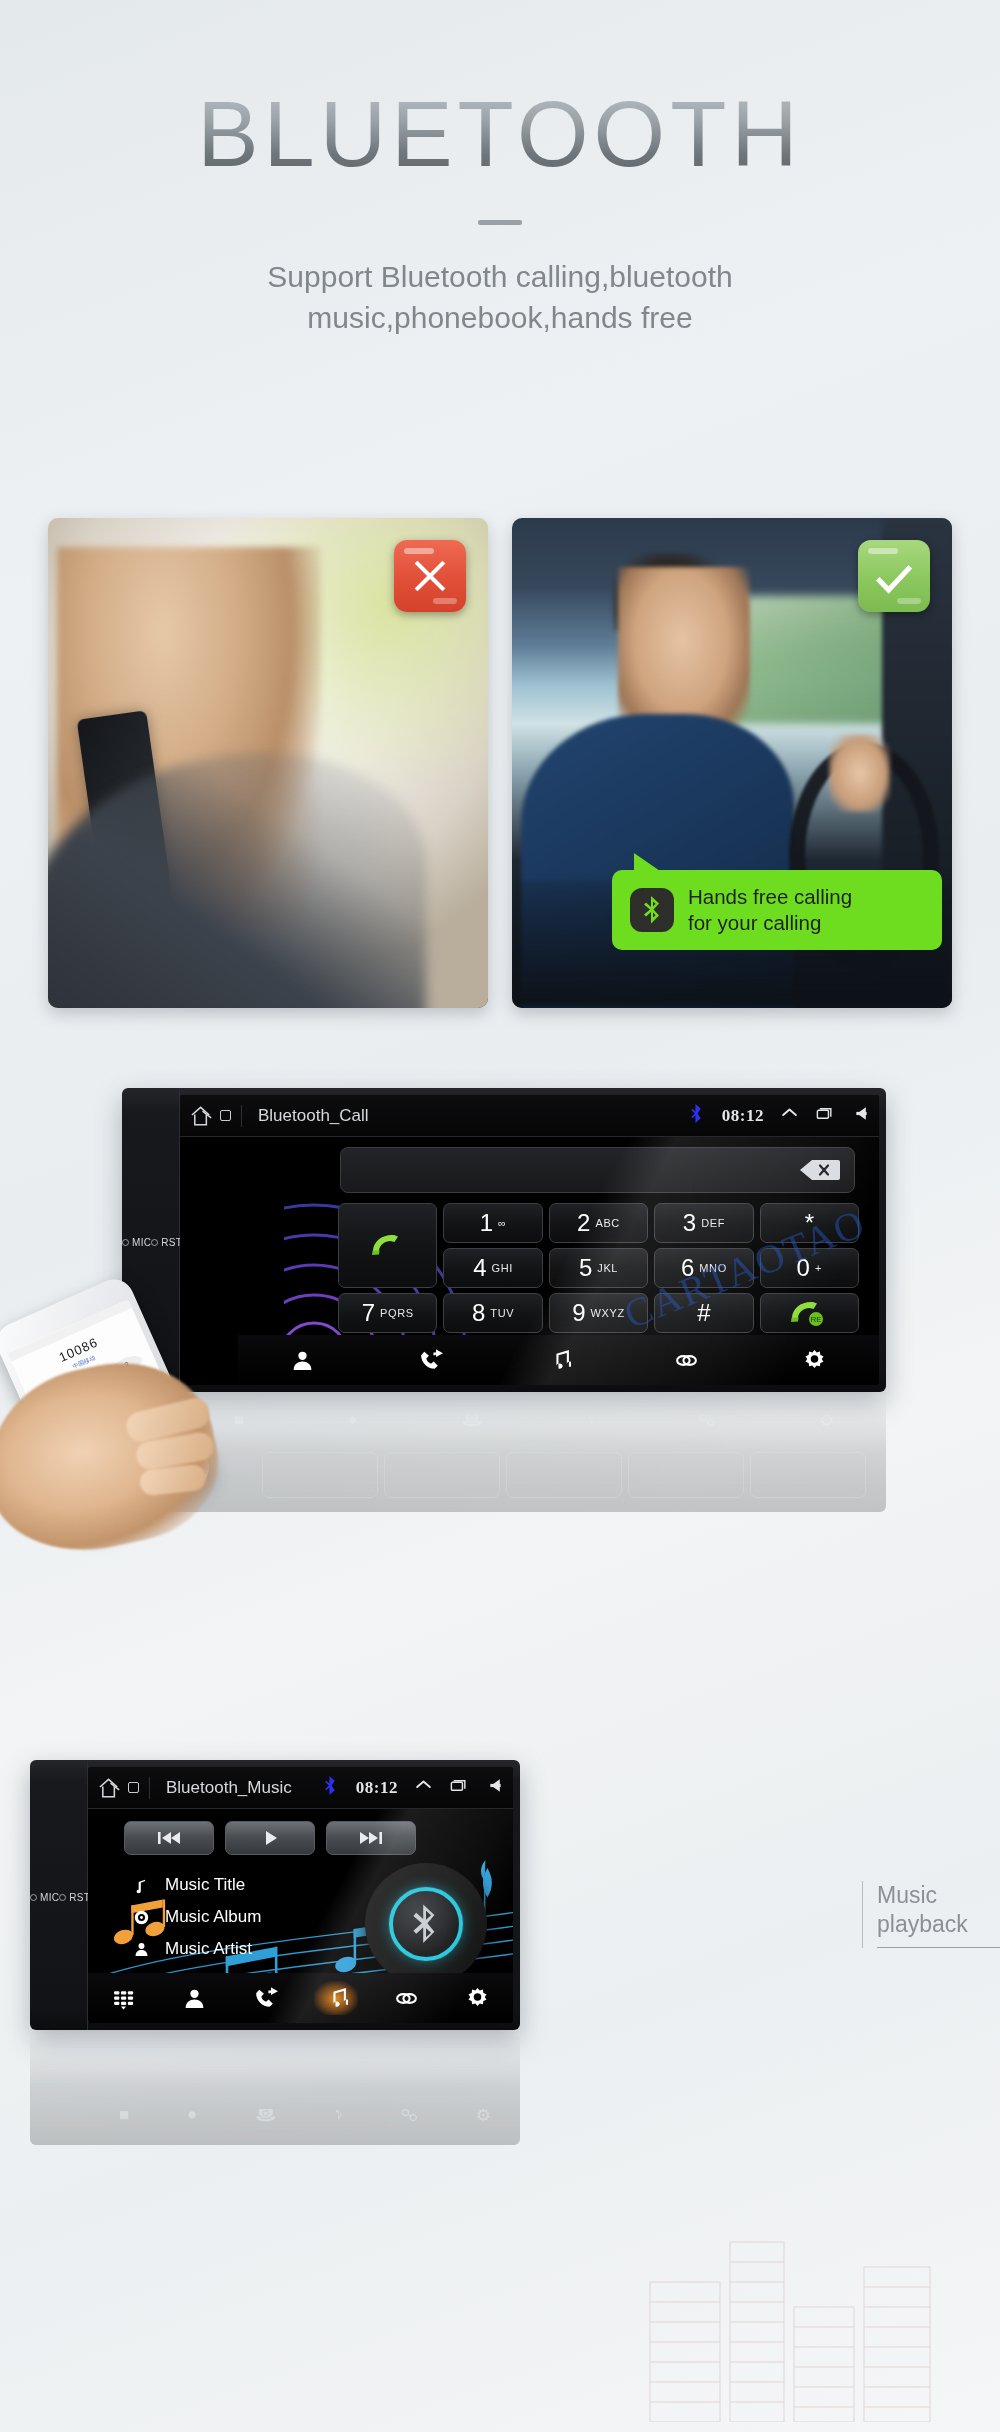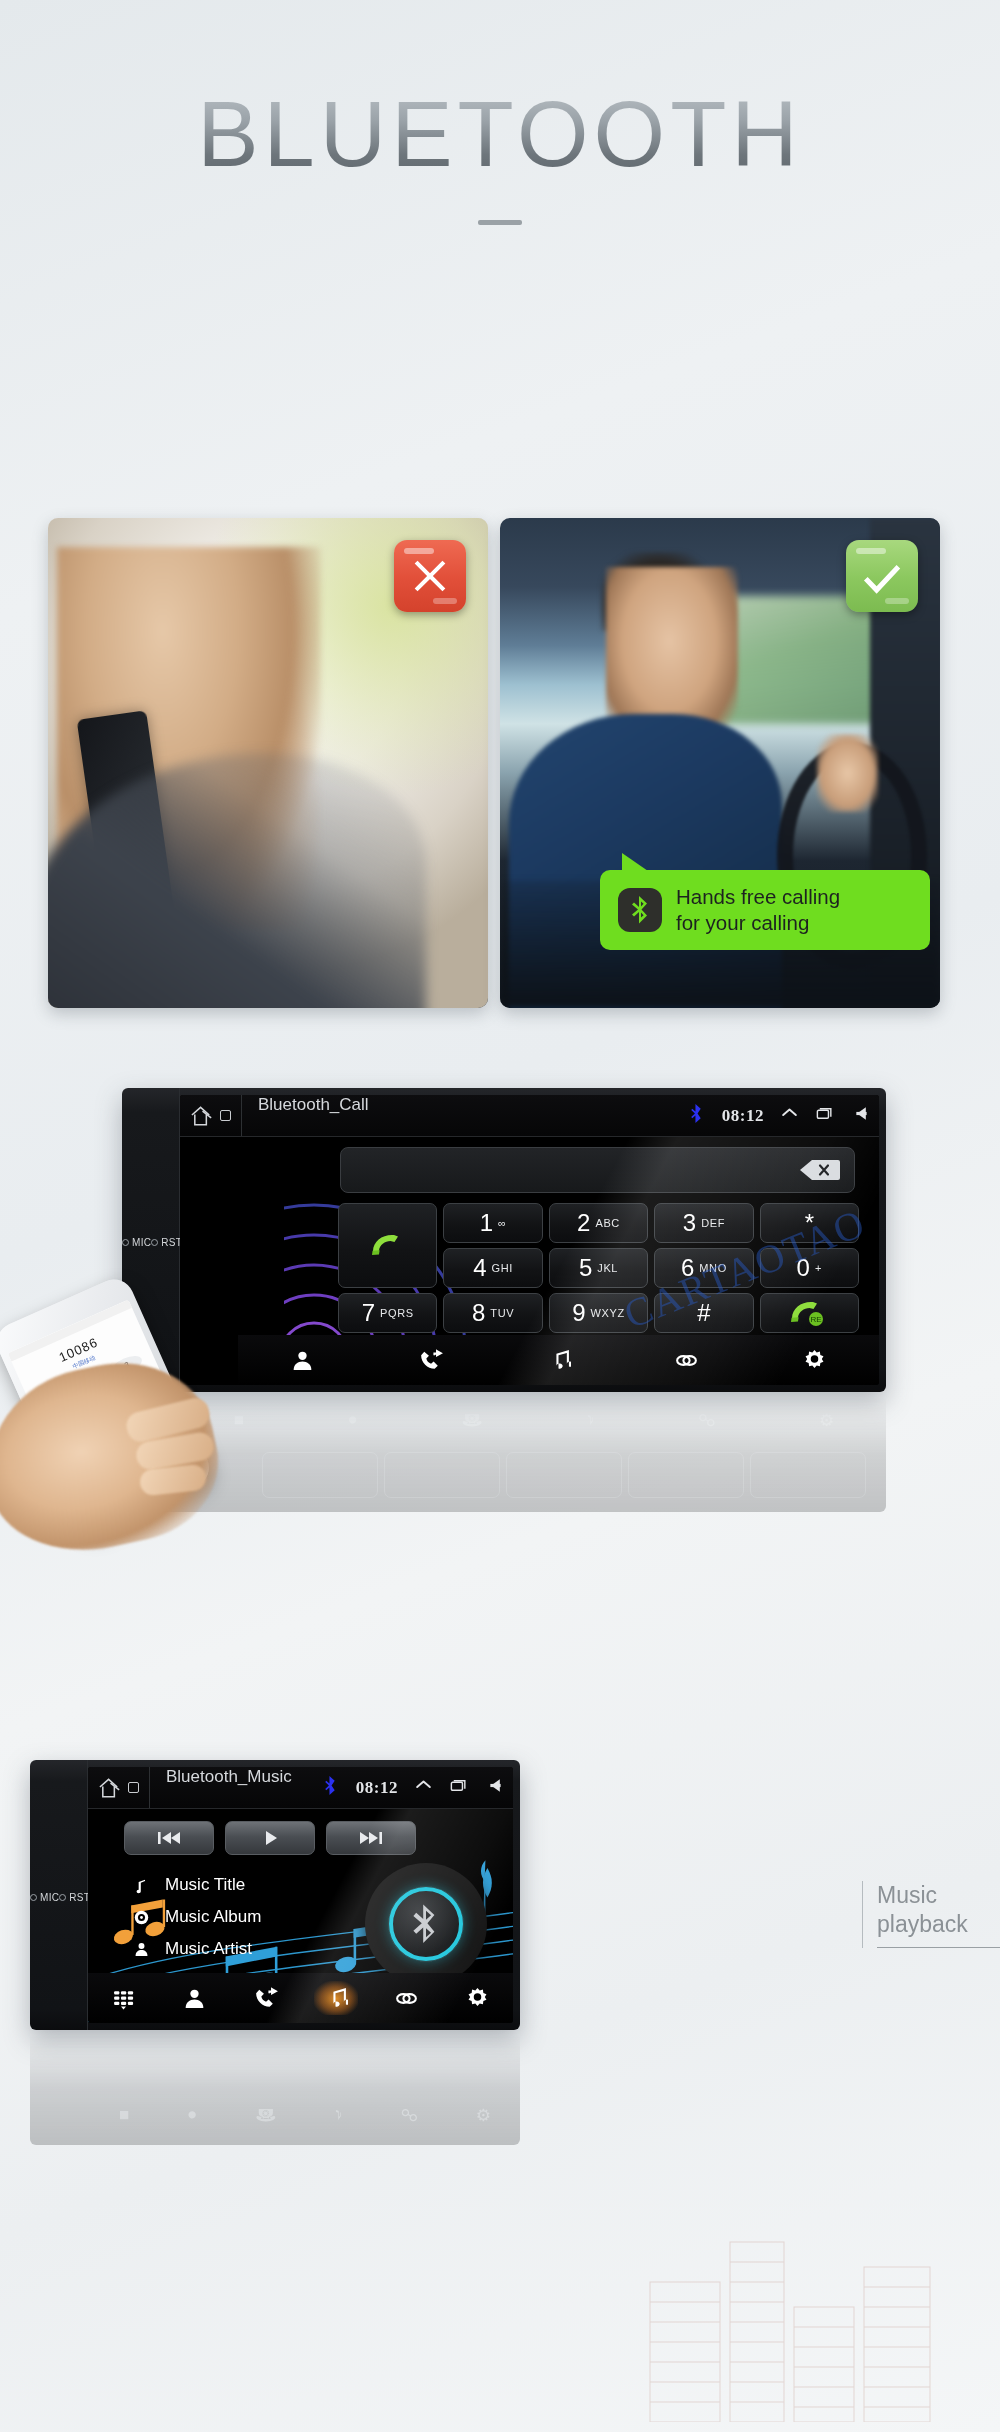--- a/index.html
+++ b/index.html
@@ -24,21 +24,21 @@
   }
 
   
   .cards{ position:absolute; top:518px; left:0; width:1000px; height:500px; }
   .card{
     position:absolute; top:0; width:440px; height:490px; border-radius:10px;
     overflow:hidden; box-shadow:0 6px 16px rgba(90,100,110,.32);
     background:#cfd3d6;
   }
   .card.left{ left:48px; }
-  .card.right{ left:500px;padding-left:44px; }
+  .card.right{ left:512px;padding-left:44px; }
 
   
   .photo-left{
     position:absolute; inset:0;
     background:
       radial-gradient(circle at 78% 18%, rgba(214,226,150,.85) 0%, rgba(214,226,150,0) 36%),
       radial-gradient(circle at 52% 30%, #fdfdfb 0%, #efece6 30%, #d9d2c6 55%, #b9ae9c 75%),
       linear-gradient(170deg,#efe9df 0%,#d8cfc0 45%,#5d6068 78%,#2f3339 100%);
   }
   .photo-left:after{
@@ -162,21 +162,21 @@
   .bz{ font-size:10px; letter-spacing:.3px; display:flex; align-items:center; gap:3px; color:#d4d7da; }
   .bz .dot{ width:7px; height:7px; border:1px solid #9aa0a6; border-radius:50%; display:inline-block; }
   .bz-icon{ color:#d6d9dd; display:flex; align-items:center; justify-content:center; }
   .bz-icon svg{ width:17px; height:17px; }
   .screen{
     position:absolute; top:7px; bottom:7px; left:58px; right:7px;
     background:#000; border-radius:3px; overflow:hidden;
   }
   .statusbar{
     position:relative; height:42px; background:linear-gradient(180deg,#0d0d0f,#060607);
-    display:flex; padding:0 10px; border-bottom:1px solid #26282b;
+    display:flex; align-items:center; padding:0 10px; border-bottom:1px solid #26282b;
   }
   .sb-home{ display:flex; align-items:center; gap:5px; padding-right:10px; border-right:1px solid #2d3033; }
   .sb-home svg{ width:25px; height:22px; }
   .sb-mini{ width:11px; height:11px; border:1.5px solid #c9ccd0; border-radius:2px; }
   .sb-title{ margin-left:16px; color:#d6d9dd; font-size:17px; }
   .sb-right{ margin-left:auto; display:flex; align-items:center; gap:16px; color:#e3e5e8;font-family:Liberation Serif, serif; }
   .sb-bt{ color:#2b31ef; font-size:16px; }
   .sb-time{ font-size:17px; font-weight:700; letter-spacing:.5px; }
   .sb-right svg{ width:19px; height:19px; }
 
@@ -316,20 +316,24 @@
 
   
   .bldg{ position:absolute; right:40px; bottom:10px; width:330px; height:210px; opacity:.5; }
 </style>
 </head>
 <body>
 
 <div class="hero">
   <div class="hero-title">BLUETOOTH</div>
   <div class="hero-rule"></div>
+  <div class="hero-sub">
+    <div>Support Bluetooth calling,bluetooth</div>
+    <div>music,phonebook,hands free</div>
+  </div>
 </div>
 
 <div class="cards">
 
   <div class="card left">
     <div class="photo-left">
       <div class="hand-face"></div>
       <div class="phone-dark"></div>
     </div>
     <div class="badge x">

